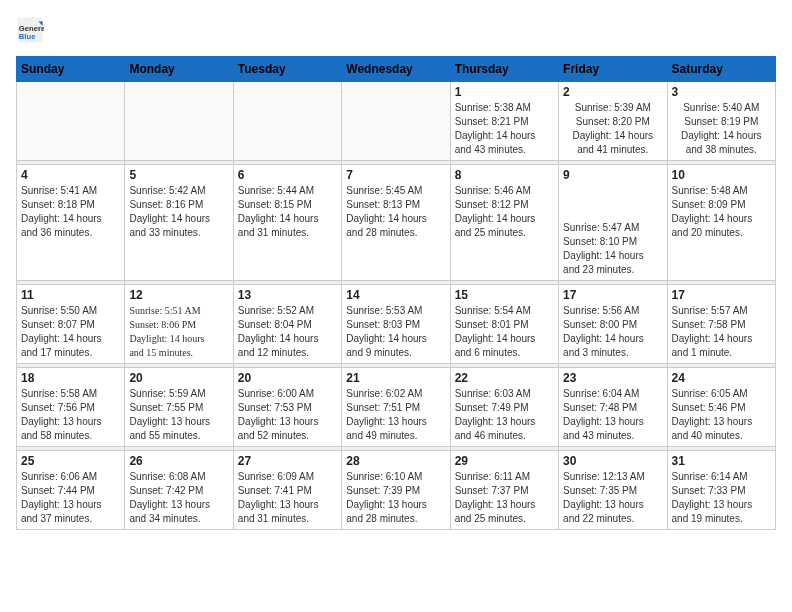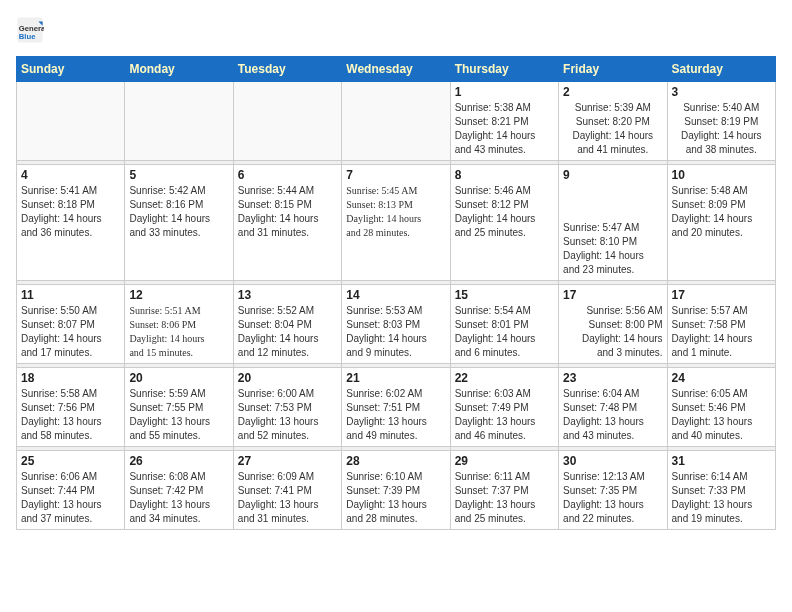--- a/index.html
+++ b/index.html
@@ -28,21 +28,21 @@
     .title-block { text-align: right; }
     .month-title { font-size: 40px; font-weight: bold; color: #333; line-height: 1.1; }
     .location { font-size: 16px; color: #333; }
     .calendar {
       width: 100%;
       border-collapse: collapse;
       border: 1px solid #bbb;
     }
     .calendar th {
       background: #1a6fc4;
-      color: #fef9c3;
+      color: #000000;
       font-size: 12px;
       font-weight: bold;
       padding: 5px 4px;
       border: 1px solid #1a6fc4;
       text-align: left;
     }
     .calendar td {
       width: calc(100% / 7);
       vertical-align: top;
       border: 1px solid #ccc;
@@ -161,21 +161,21 @@
         </td>
         <td>
           <div class="day-num">6</div>
           <div class="day-info" style="white-space: pre-line;">Sunrise: 5:44 AM
 Sunset: 8:15 PM
 Daylight: 14 hours
 and 31 minutes.</div>
         </td>
         <td>
           <div class="day-num">7</div>
-          <div class="day-info" style="white-space: pre-line; font-family: Liberation Serif, serif;">Sunrise: 5:45 AM
+          <div class="day-info" style="white-space: pre-line;">Sunrise: 5:45 AM
 Sunset: 8:13 PM
 Daylight: 14 hours
 and 28 minutes.</div>
         </td>
         <td>
           <div class="day-num">8</div>
           <div class="day-info" style="white-space: pre-line;">Sunrise: 5:46 AM
 Sunset: 8:12 PM
 Daylight: 14 hours
 and 25 minutes.</div>
@@ -235,21 +235,21 @@
         </td>
         <td>
           <div class="day-num">15</div>
           <div class="day-info" style="white-space: pre-line;">Sunrise: 5:54 AM
 Sunset: 8:01 PM
 Daylight: 14 hours
 and 6 minutes.</div>
         </td>
         <td>
           <div class="day-num">17</div>
-          <div class="day-info" style="white-space: pre-line; text-align: right;">Sunrise: 5:56 AM
+          <div class="day-info" style="white-space: pre-line;">Sunrise: 5:56 AM
 Sunset: 8:00 PM
 Daylight: 14 hours
 and 3 minutes.</div>
         </td>
         <td>
           <div class="day-num">17</div>
           <div class="day-info" style="white-space: pre-line;">Sunrise: 5:57 AM
 Sunset: 7:58 PM
 Daylight: 14 hours
 and 1 minute.</div>

